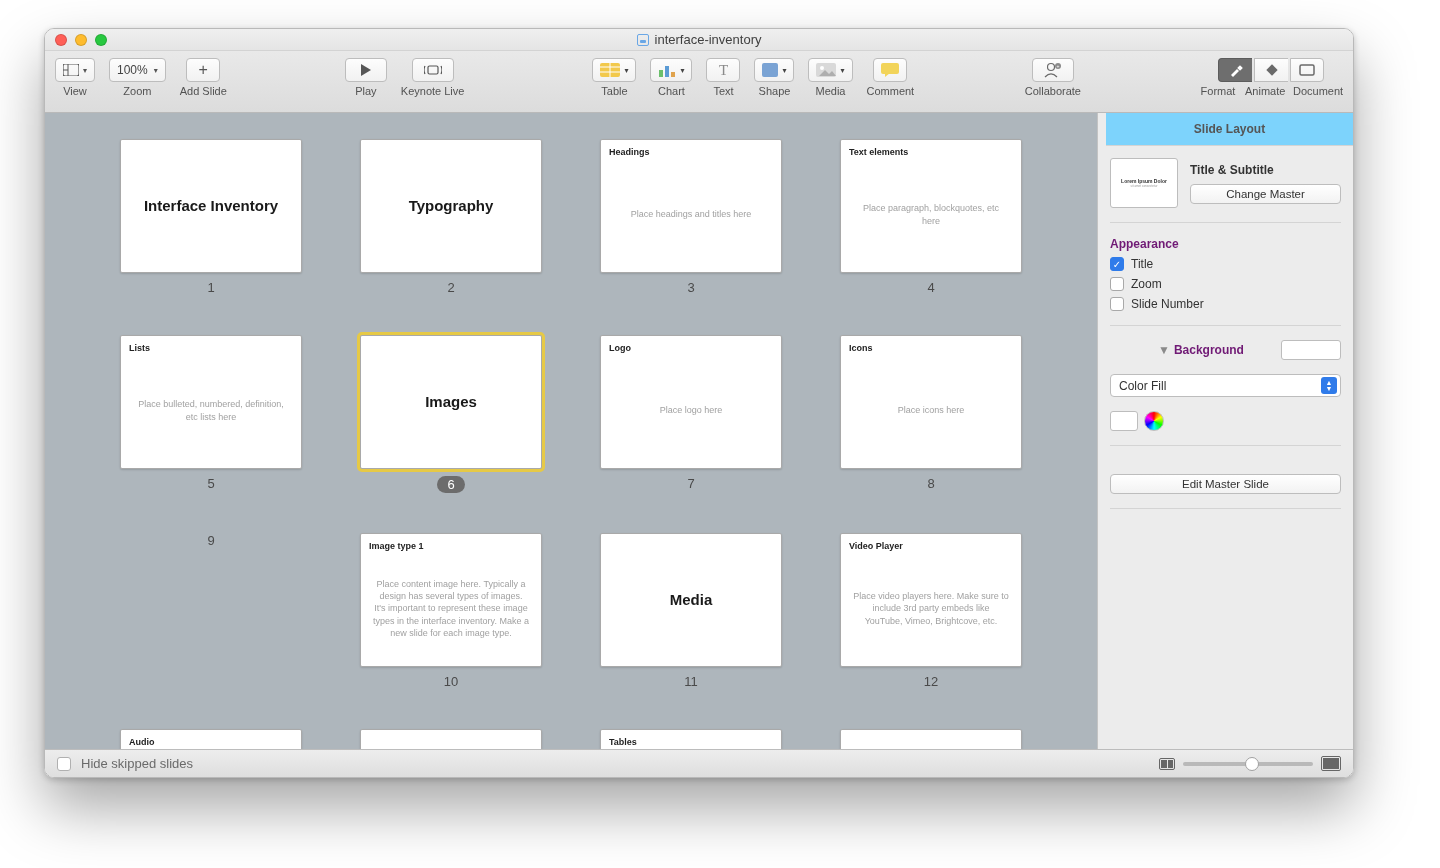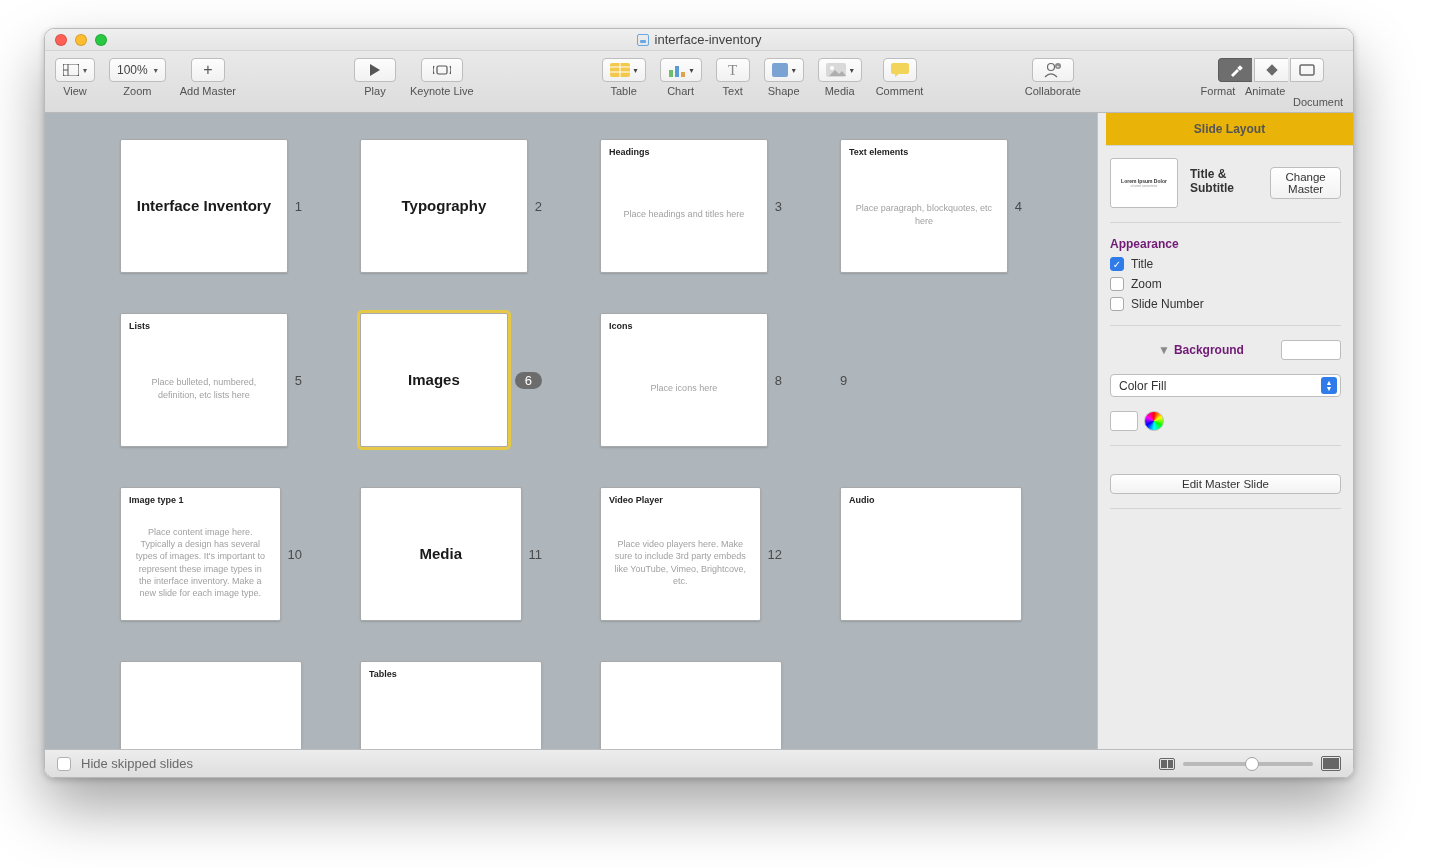--- a/index.html
+++ b/index.html
@@ -19,36 +19,36 @@
   .tb-btn { height:24px; min-width:34px; border:1px solid #bdbdbd; border-radius:4px; background:linear-gradient(#fdfdfd,#f1f1f1); display:flex; align-items:center; justify-content:center; font-size:12px; color:#444; padding:0 7px; gap:4px;}
   .tb-btn.dark{background:#6e6e6e;border-color:#5c5c5c;color:#fff;}
   .tb-lbl { font-size:11px; color:#525252; }
   .seg .tb-btn{border-radius:0;border-right:none;}
   .seg .tb-btn:first-child{border-radius:4px 0 0 4px;}
   .seg .tb-btn:last-child{border-radius:0 4px 4px 0;border-right:1px solid #bdbdbd;}
   .spacer{flex:1;}
   .content { flex:1; display:flex; overflow:hidden; }
   .grid-area { flex:1; background:#aeb6bc; overflow:auto; padding:26px 24px; }
   .grid { display:grid; grid-template-columns:repeat(4, 182px); gap:40px 58px; justify-content:center;}
-  .cell{display:flex;flex-direction:row;align-items:center;gap:7px;}
+  .cell{display:flex;flex-direction:column;align-items:center;gap:7px;}
   .thumb{width:182px;height:134px;background:#fff;border:1px solid #a9a9a9;border-radius:2px;box-shadow:0 1px 2px rgba(0,0,0,.15);display:flex;flex-direction:column;position:relative;}
   .thumb.selected{outline:3px solid #e6c946;}
   .thumb .t-head{font-size:9px;font-weight:bold;color:#222;padding:7px 8px 0 8px;}
   .thumb .t-center{flex:1;display:flex;align-items:center;justify-content:center;font-size:15px;font-weight:700;color:#1a1a1a;text-align:center;padding:0 8px;line-height:1.2;}
   .thumb .t-body{flex:1;display:flex;align-items:center;justify-content:center;font-size:9px;color:#a1a1a1;text-align:center;padding:0 12px;line-height:1.35;}
   .num{font-size:13px;color:#4a4a4a;}
   .num.sel{background:#6c6c6c;color:#fff;padding:1px 10px;border-radius:10px;}
   .inspector{width:256px;background:#ececec;border-left:1px solid #c3c3c3;display:flex;flex-direction:column;}
-  .insp-title{text-align:center;font-size:12px;font-weight:600;color:#555;padding:9px 0;border-bottom:1px solid #d4d4d4;background:#eab308;margin-left:8px;}
+  .insp-title{text-align:center;font-size:12px;font-weight:600;color:#555;padding:9px 0;border-bottom:1px solid #d4d4d4;background:#7dd3fc;margin-left:8px;}
   .insp-body{padding:12px;font-size:12px;color:#333;display:flex;flex-direction:column;gap:14px;}
   .master-row{display:flex;gap:12px;align-items:center;}
   .master-thumb{width:68px;height:50px;background:#fff;border:1px solid #bdbdbd;border-radius:3px;display:flex;flex-direction:column;align-items:center;justify-content:center;text-align:center;}
   .master-thumb .mt1{font-size:5px;font-weight:600;color:#333;}
   .master-thumb .mt2{font-size:3px;color:#999;}
-  .master-right{flex:1;display:flex;flex-direction:row;gap:7px;}
+  .master-right{flex:1;display:flex;flex-direction:column;gap:7px;}
   .m-title{font-weight:700;font-size:12px;}
   .btn{border:1px solid #bdbdbd;background:linear-gradient(#fff,#f2f2f2);border-radius:4px;font-size:11.5px;padding:3px 0;text-align:center;}
   .sect-title{font-weight:700;font-size:12px;color:#701a75;}
   .chk-row{display:flex;align-items:center;gap:7px;margin-top:6px;font-size:12px;}
   .chk{width:14px;height:14px;border:1px solid #a9a9a9;border-radius:3px;background:#fff;display:inline-flex;align-items:center;justify-content:center;}
   .chk.checked{background:#2f7bea;border-color:#2f7bea;color:#fff;font-size:10px;}
   .bg-row{display:flex;align-items:center;justify-content:space-between;margin-left:48px;}
   .disc{color:#8a8a8a;margin-right:4px;transform:rotate(0deg);display:inline-block;}
   .swatch{width:60px;height:20px;border:1px solid #bdbdbd;border-radius:3px;background:#fff;}
   .select{border:1px solid #bdbdbd;border-radius:4px;height:23px;display:flex;align-items:center;justify-content:space-between;padding:0 3px 0 8px;background:#fff;font-size:12px;}
@@ -100,21 +100,21 @@
       <div class="tb-btn">
           <span>100%</span>
           <span style="font-size:8px;color:#565656;margin-left:2px;">▾</span>
         </div>
       <div class="tb-lbl">Zoom</div>
     </div>
     <div class="tb-group">
       <div class="tb-btn">
           <span style="font-size:16px;color:#565656;">+</span>
         </div>
-      <div class="tb-lbl">Add Master</div>
+      <div class="tb-lbl">Add Slide</div>
     </div>
 
     <div style="width:90px;"></div>
 
     <div class="tb-group">
       <div class="tb-btn" style="width:42px">
           <svg width="10" height="12">
             <polygon points="0,0 10,6 0,12" fill="#565656"></polygon>
           </svg>
         </div>
@@ -223,21 +223,21 @@
           </div>
         <div class="tb-btn">
             <svg width="16" height="12">
               <rect x="1" y="1" width="14" height="10" rx="1.5" fill="none" stroke="#6a6a6a" stroke-width="1.5"></rect>
             </svg>
           </div>
       </div>
       <div class="tb-row" style="gap:8px;">
         <div class="tb-lbl" style="width:38px;text-align:center;">Format</div>
         <div class="tb-lbl" style="width:40px;text-align:center;">Animate</div>
-        <div class="tb-lbl" style="width:50px;text-align:left;margin-top:11px;">Document</div>
+        <div class="tb-lbl" style="width:50px;text-align:left;">Document</div>
       </div>
     </div>
   </div>
 
   <div class="content">
     <div class="grid-area">
       <div class="grid" id="grid">
           <div class="cell">
             <div class="thumb">
               <div class="t-center">Interface Inventory</div>
@@ -269,20 +269,27 @@
               <div class="t-head">Lists</div>
               <div class="t-body">Place bulleted, numbered, definition, etc lists here</div>
             </div>
             <div class="num">5</div>
           </div>
           <div class="cell">
             <div class="thumb selected">
               <div class="t-center">Images</div>
             </div>
             <div class="num sel">6</div>
+          </div>
+          <div class="cell">
+            <div class="thumb">
+              <div class="t-head">Logo</div>
+              <div class="t-body">Place logo here</div>
+            </div>
+            <div class="num">7</div>
           </div>
           <div class="cell">
             <div class="thumb">
               <div class="t-head">Icons</div>
               <div class="t-body">Place icons here</div>
             </div>
             <div class="num">8</div>
           </div>
           <div class="cell">
             <div class="num">9</div>

